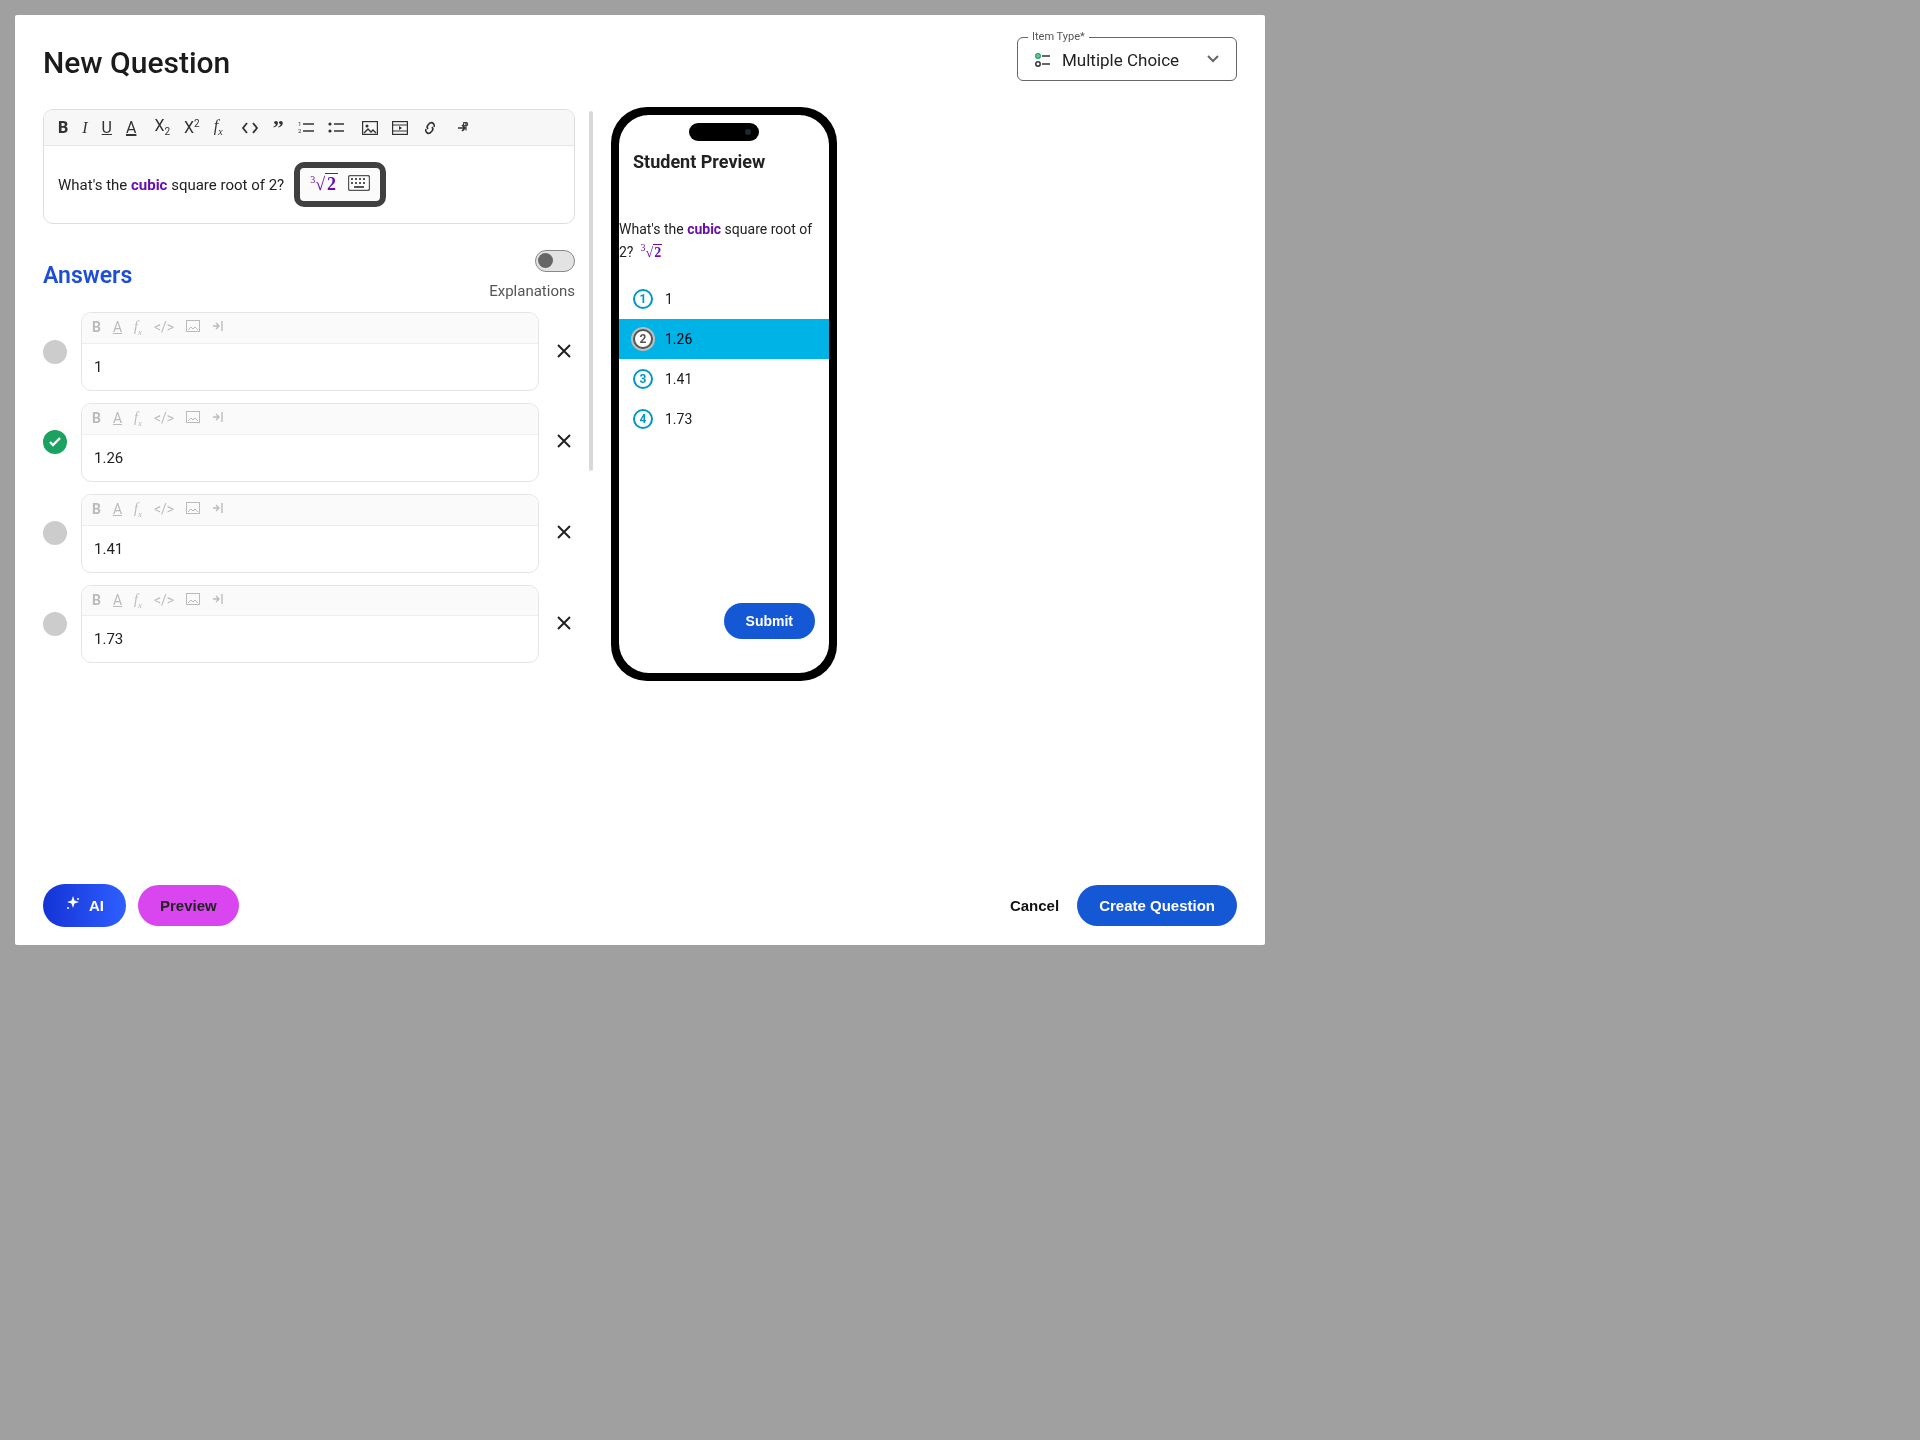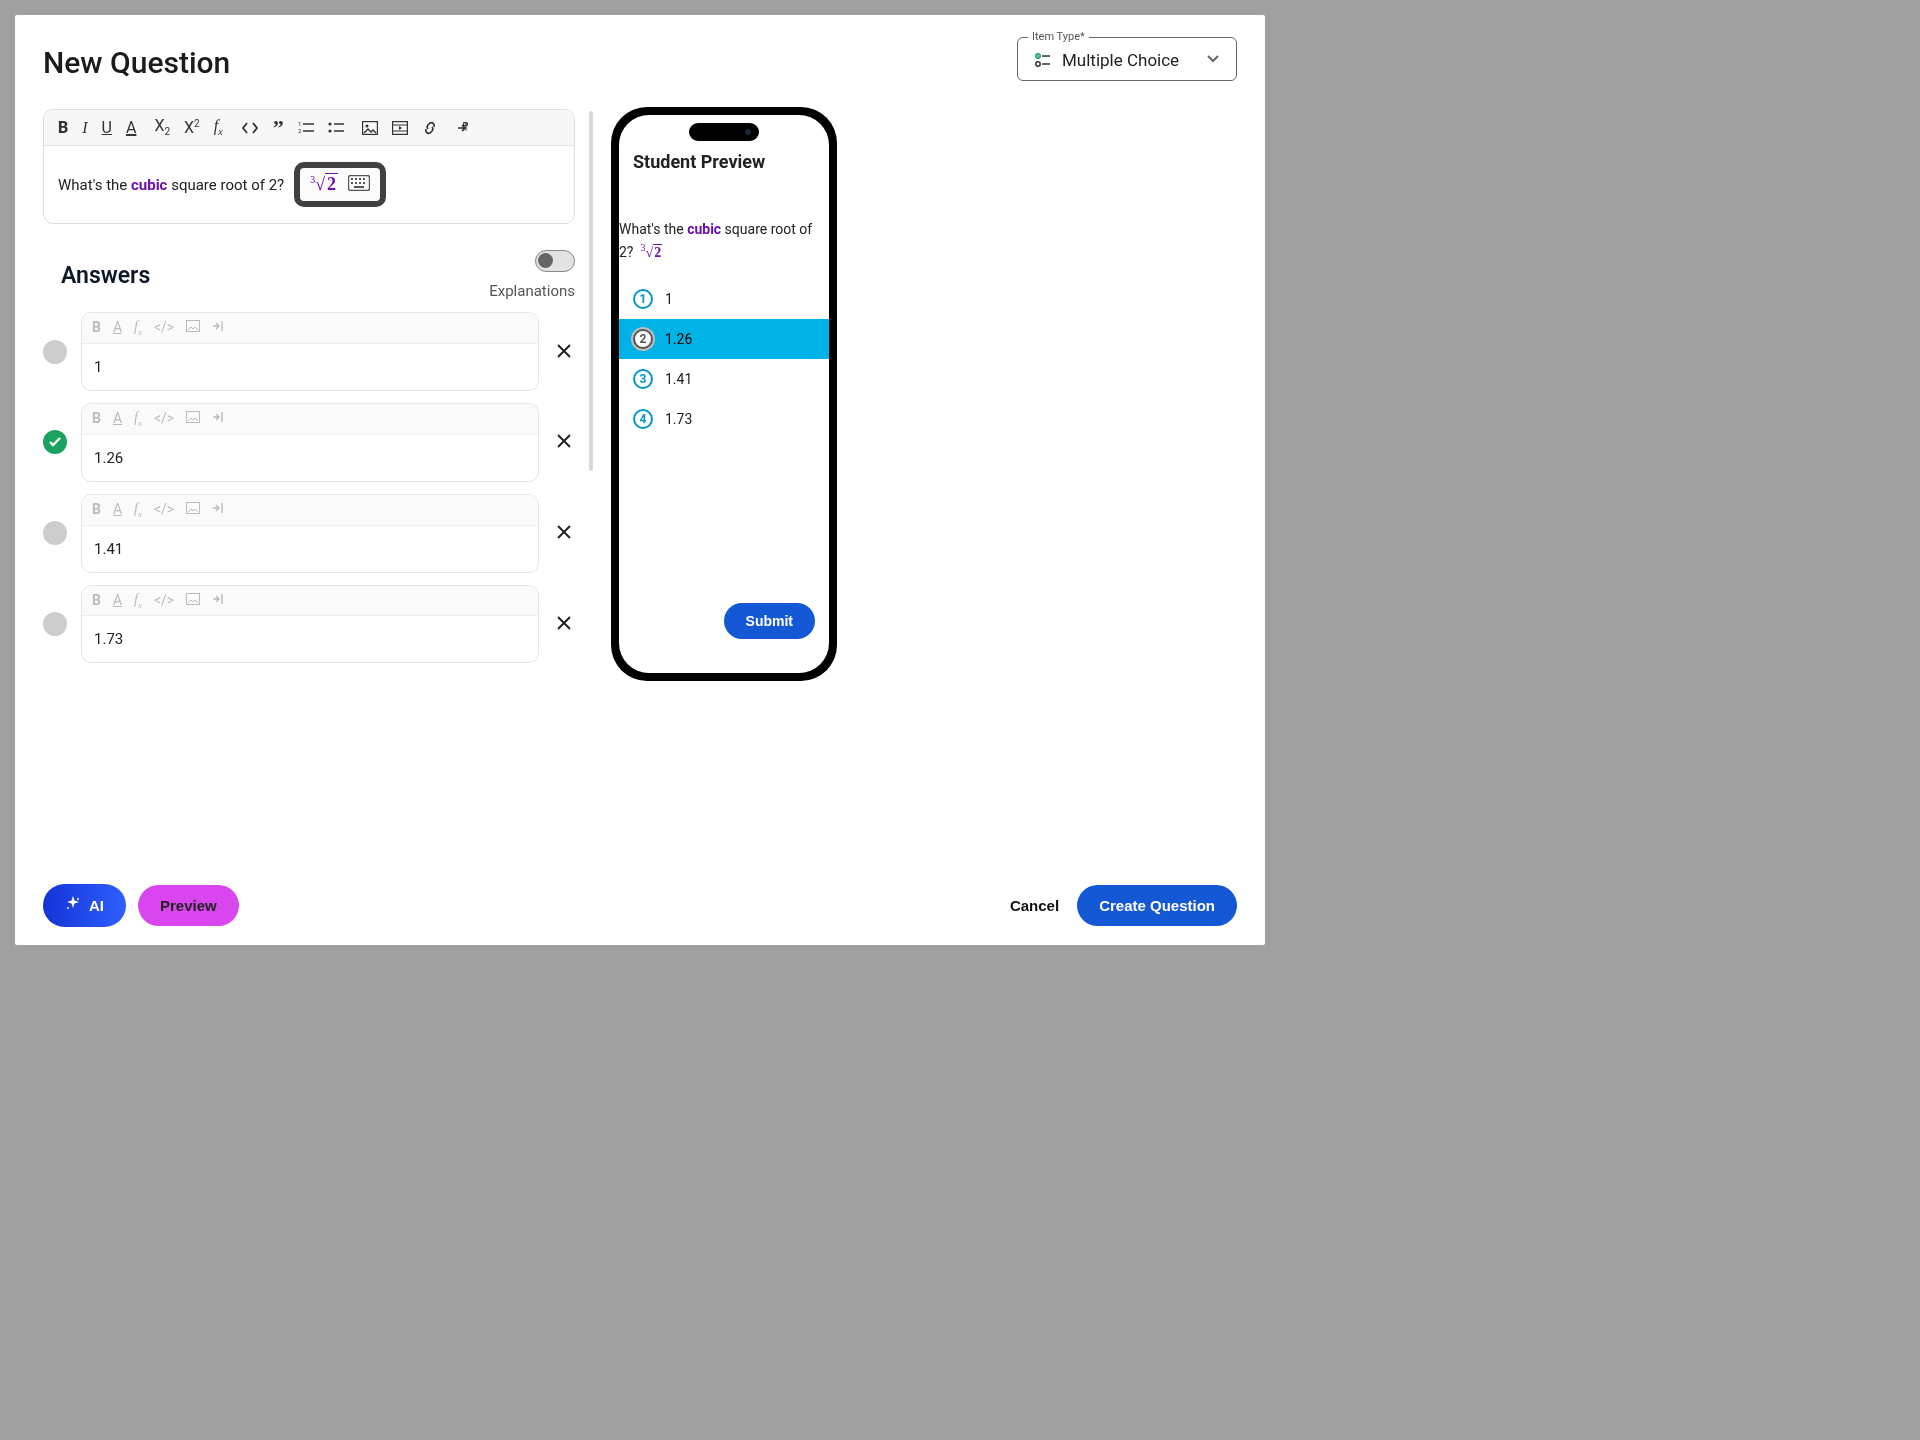--- a/index.html
+++ b/index.html
@@ -106,21 +106,21 @@
   .sup3 { font-size:10px; vertical-align: super; }
   .keyb { color:#555; }
 
   
   .answers-header {
     display:flex;
     align-items:center;
     justify-content: space-between;
     margin-top: 26px;
   }
-  .answers-title { font-size:23px; font-weight:600; color:#0f172a;margin-left:18px; }
+  .answers-title { font-size:23px; font-weight:600; color:#1d4ed8; }
   .expl-wrap { display:flex; align-items:flex-end; gap:10px;flex-direction:column; }
   .toggle {
     width:40px; height:22px; border-radius:11px;
     border:1.5px solid #888; background:#e3e3e3;
     position:relative;
   }
   .toggle .knob {
     position:absolute; left:2px; top:2px;
     width:15px; height:15px; border-radius:50%;
     background:#666;

